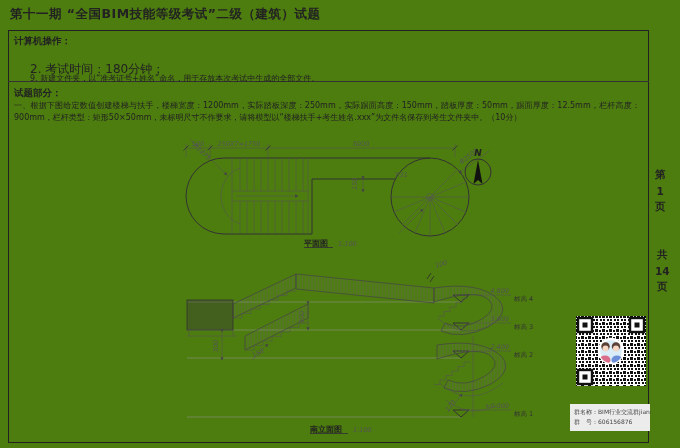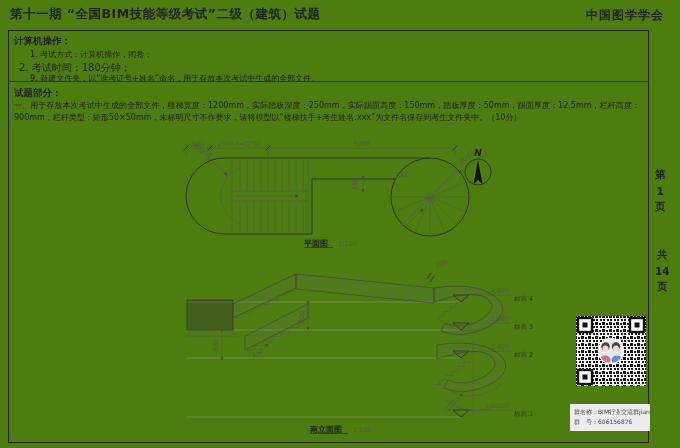--- a/index.html
+++ b/index.html
@@ -4,21 +4,21 @@
 <style>
   html,body{margin:0;padding:0;background:#fff;}
   .page{position:relative;width:680px;height:448px;background:#4d7c0f;overflow:hidden;
         font-family:"DejaVu Sans","Liberation Sans",sans-serif;color:#222;}
   .hdr-title{position:absolute;left:10px;top:6px;font-size:12.5px;font-weight:700;letter-spacing:.5px;}
   .hdr-org{position:absolute;right:16px;top:7px;font-size:12px;font-weight:700;letter-spacing:1px;}
   .sheet{position:absolute;left:8px;top:30px;width:641px;height:413px;border:1.5px solid #222;box-sizing:border-box;}
   .divider{position:absolute;left:8px;top:81px;width:641px;border-top:1px solid #333;}
   .req-h{position:absolute;left:14px;top:35px;font-size:9.5px;font-weight:700;}
   .req-i0{position:absolute;left:30px;top:49px;font-size:8px;}
-  .req-i1{position:absolute;left:19px;top:61px;font-size:10px;}
+  .req-i1{position:absolute;left:30px;top:61px;font-size:12px;}
   .req-i2{position:absolute;left:30px;top:73px;font-size:8px;}
   .q-h{position:absolute;left:14px;top:87px;font-size:9.5px;font-weight:700;}
   .q-text{position:absolute;left:14px;top:100px;width:626px;font-size:8px;line-height:12px;text-align:justify;}
   .drawing{position:absolute;left:8px;top:128px;width:643px;height:315px;}
   .side{position:absolute;left:655px;display:flex;flex-direction:column;align-items:center;gap:3px;
         font-size:10.5px;font-weight:600;color:#222;}
   .side.p1{top:168px;} .side.p2{top:248px;}
   
   text{font-family:"DejaVu Sans","Liberation Sans",sans-serif;}
   .dimi{font-size:6.5px;font-style:italic;fill:#555;}
@@ -32,32 +32,30 @@
   .lvl{stroke:#999;stroke-width:.5;}
   .band{fill:url(#hv);stroke:#444;stroke-width:.7;}
   .bandd{fill:url(#hvd);stroke:#333;stroke-width:.8;}
 </style>
 </head>
 <body>
 
 <div class="page">
 
   <div class="hdr-title">第十一期 “全国BIM技能等级考试”二级（建筑）试题</div>
-  <div class="hdr-org">中国图学学会</div>
 
   <div class="sheet"></div>
   <div class="divider"></div>
 
   <div class="req-h">计算机操作：</div>
-  <div class="req-i0">1. 考试方式：计算机操作，闭卷；</div>
   <div class="req-i1">2. 考试时间：180分钟；</div>
   <div class="req-i2">9. 新建文件夹，以“准考证号+姓名”命名，用于存放本次考试中生成的全部文件。</div>
 
   <div class="q-h">试题部分：</div>
-  <div class="q-text">一、用于存放本次考试中生成的全部文件，楼梯宽度：1200mm，实际踏板深度：250mm，实际踢面高度：150mm，踏板厚度：50mm，踢面厚度：12.5mm，栏杆高度：900mm，栏杆类型：矩形50×50mm，未标明尺寸不作要求，请将模型以“楼梯扶手+考生姓名.xxx”为文件名保存到考生文件夹中。（10分）</div>
+  <div class="q-text">一、根据下图给定数值创建楼梯与扶手，楼梯宽度：1200mm，实际踏板深度：250mm，实际踢面高度：150mm，踏板厚度：50mm，踢面厚度：12.5mm，栏杆高度：900mm，栏杆类型：矩形50×50mm，未标明尺寸不作要求，请将模型以“楼梯扶手+考生姓名.xxx”为文件名保存到考生文件夹中。（10分）</div>
 
   <svg class="drawing" viewBox="8 128 643 315">
     <defs>
       <pattern id="hv" width="3.2" height="8" patternUnits="userSpaceOnUse">
         <line x1="1.6" y1="0" x2="1.6" y2="8" stroke="#666" stroke-width="0.55"></line>
       </pattern>
       <pattern id="hvd" width="2" height="8" patternUnits="userSpaceOnUse">
         <line x1="1" y1="0" x2="1" y2="8" stroke="#333" stroke-width="0.8"></line>
       </pattern>
       <pattern id="qrp" width="7" height="7" patternUnits="userSpaceOnUse">

